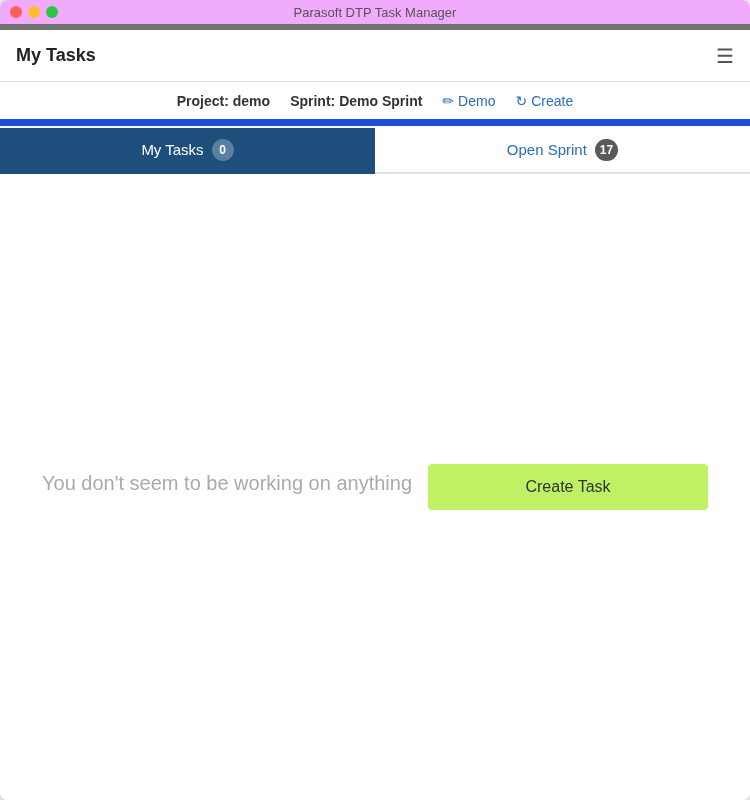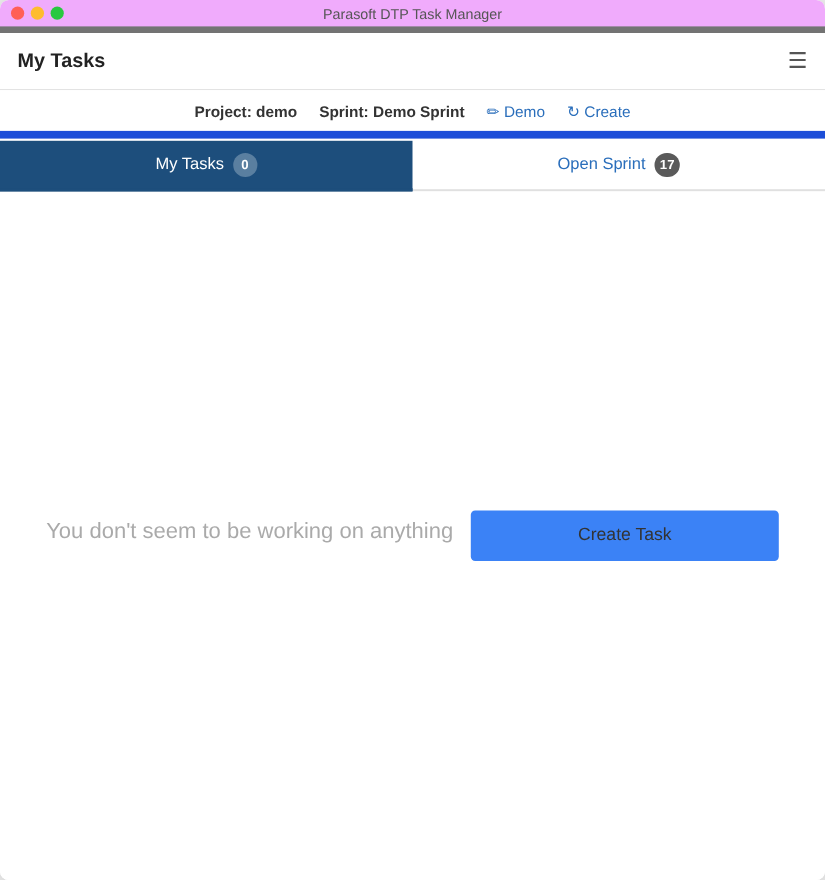--- a/index.html
+++ b/index.html
@@ -192,21 +192,21 @@
 
     .empty-message {
       font-size: 20px;
       color: #aaa;
       margin-bottom: 8px;
     }
 
     .action-btn {
       width: 280px;
       padding: 14px 20px;
-      background: #3b82f6;
+      background: #bef264;
       border: none;
       border-radius: 4px;
       font-size: 16px;
       color: #333;
       cursor: pointer;
       text-align: center;
     }
   </style>
 </head>
 <body>

